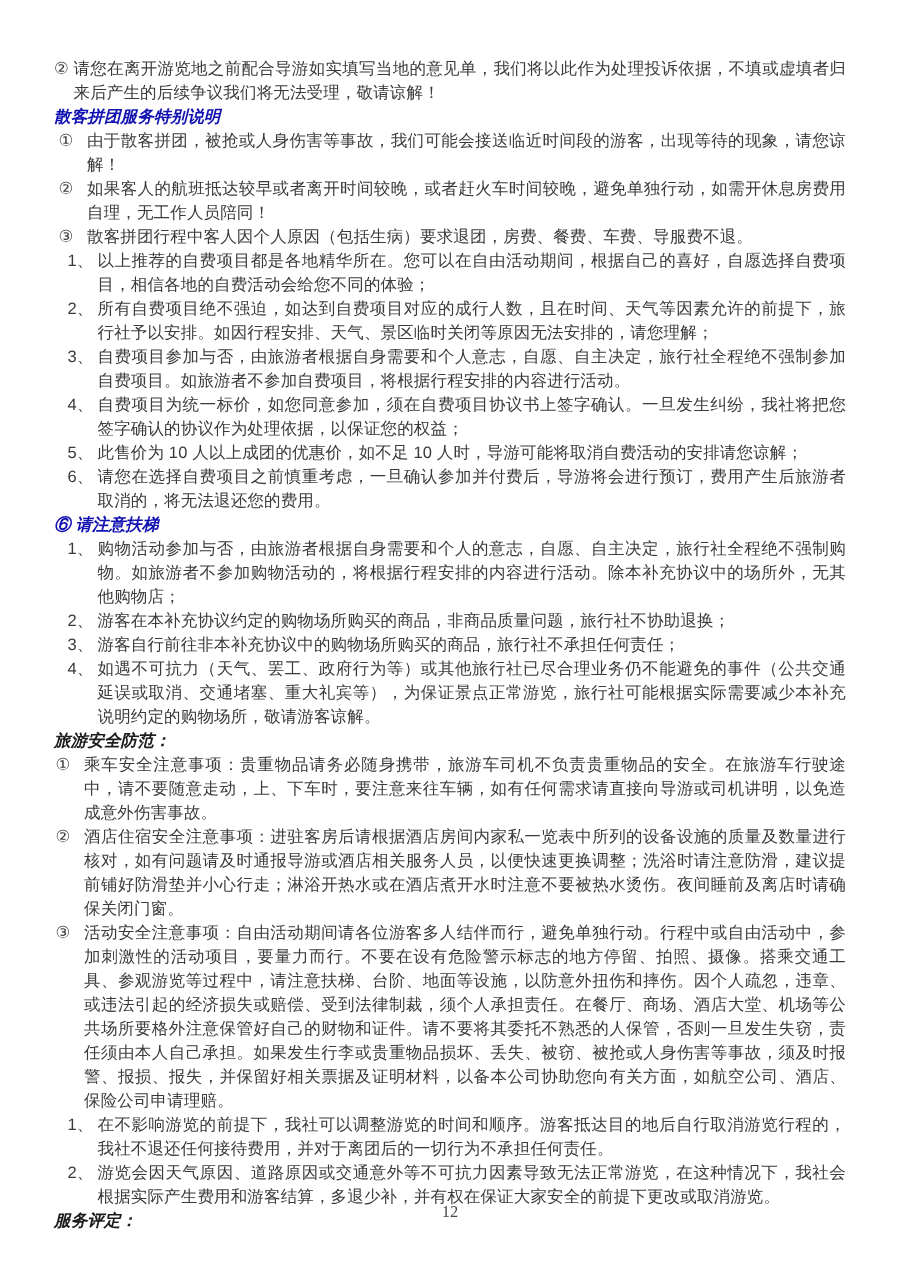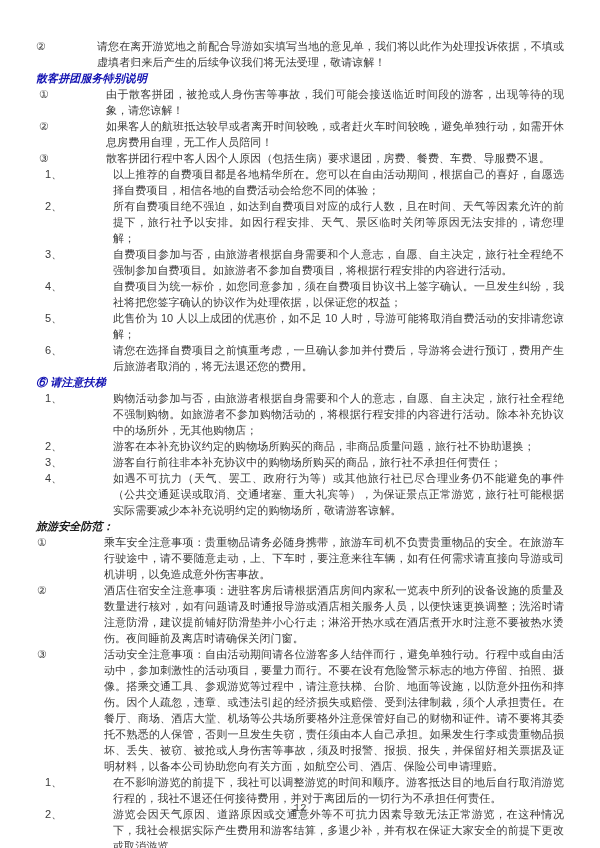--- a/index.html
+++ b/index.html
@@ -17,33 +17,33 @@
     font-size:11px;
     line-height:16px;
     color:#3a3a3a;
     letter-spacing:0.1px;
   }
   .sec-title { font-weight:bold;font-style:italic; }
   .sec-title.blue  { color:#1212b2; }
   .sec-title.black { color:#1c1c1c; }
   .item { display:flex; align-items:flex-start; }
   .item .marker { flex:0 0 auto; }
-  .item .txt { flex:1 1 auto; text-align:justify;margin-left:48px; }
+  .item .txt { flex:1 1 auto; text-align:justify; }
   .intro .marker { width:13px; }
   .circled { padding-left:3px; }
   .circled .marker { width:19px; }
   .numbered { padding-left:9px; }
   .numbered .marker { width:20px; }
   .safety { padding-left:1px; }
   .safety .marker { width:19px; }
   .page-number {
     position:absolute;
     top:802px; left:0; right:0;
     text-align:center;
-    font-family:Liberation Mono, monospace;
+    font-family:Liberation Serif, serif;
     font-size:11px;
     color:#474747;
   }
 </style>
 </head>
 <body>
 
 <div class="page">
 
   <div class="item intro">

